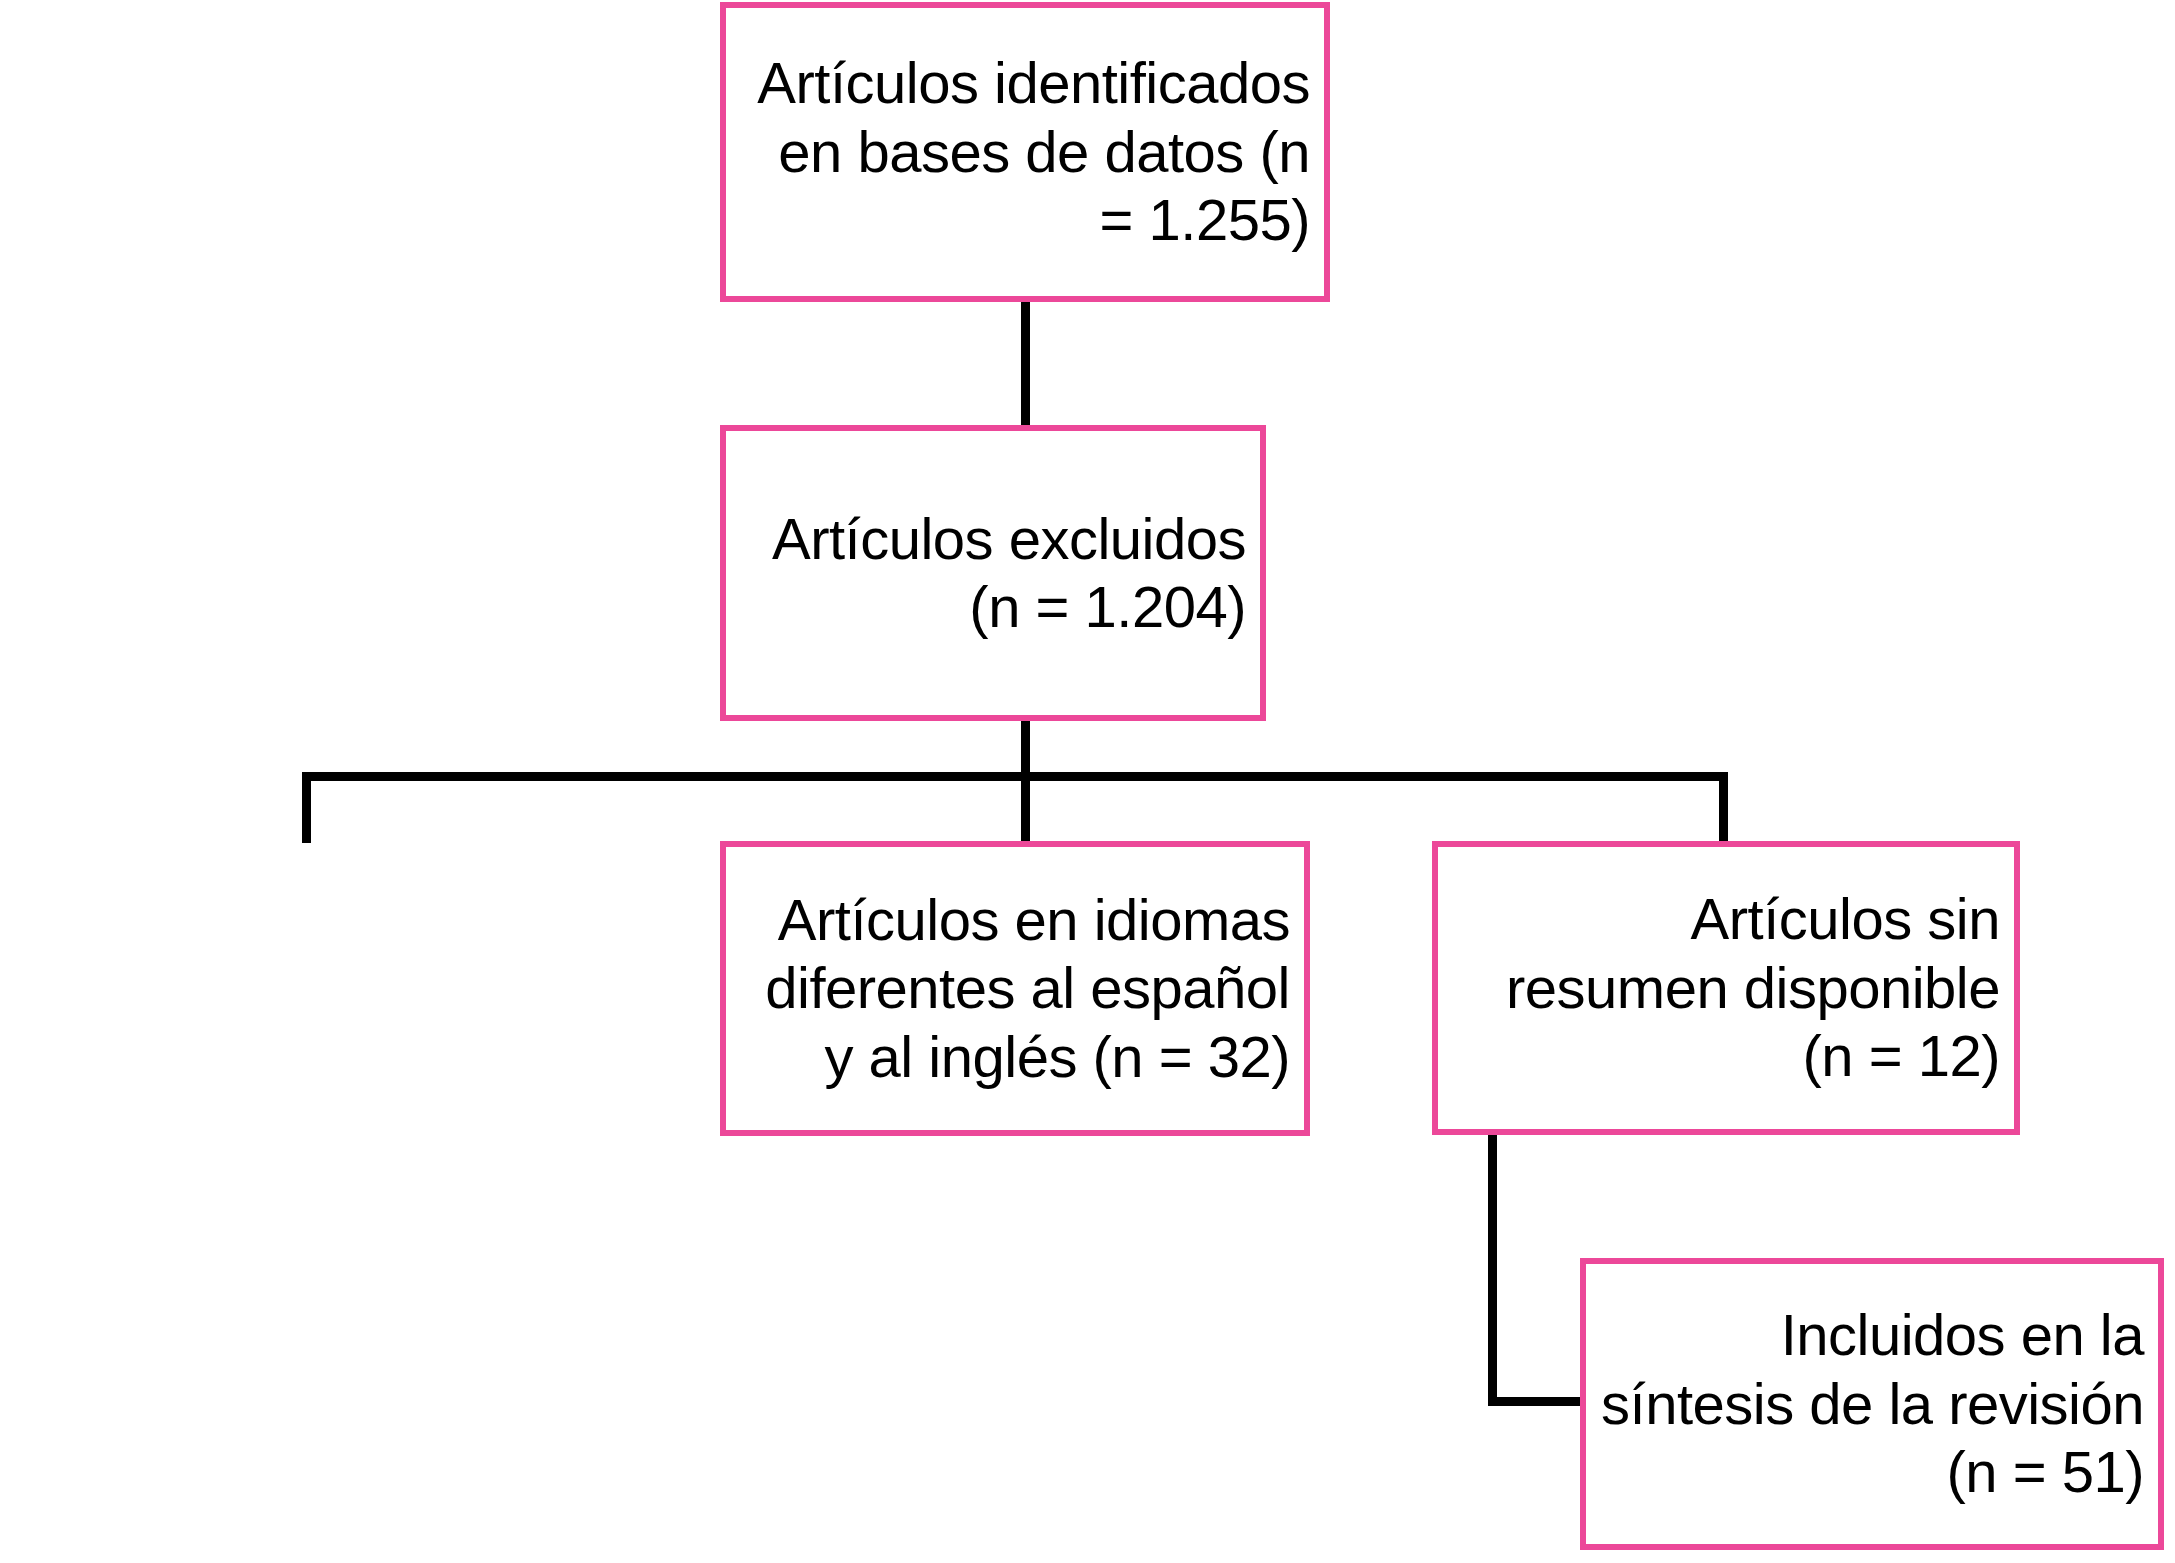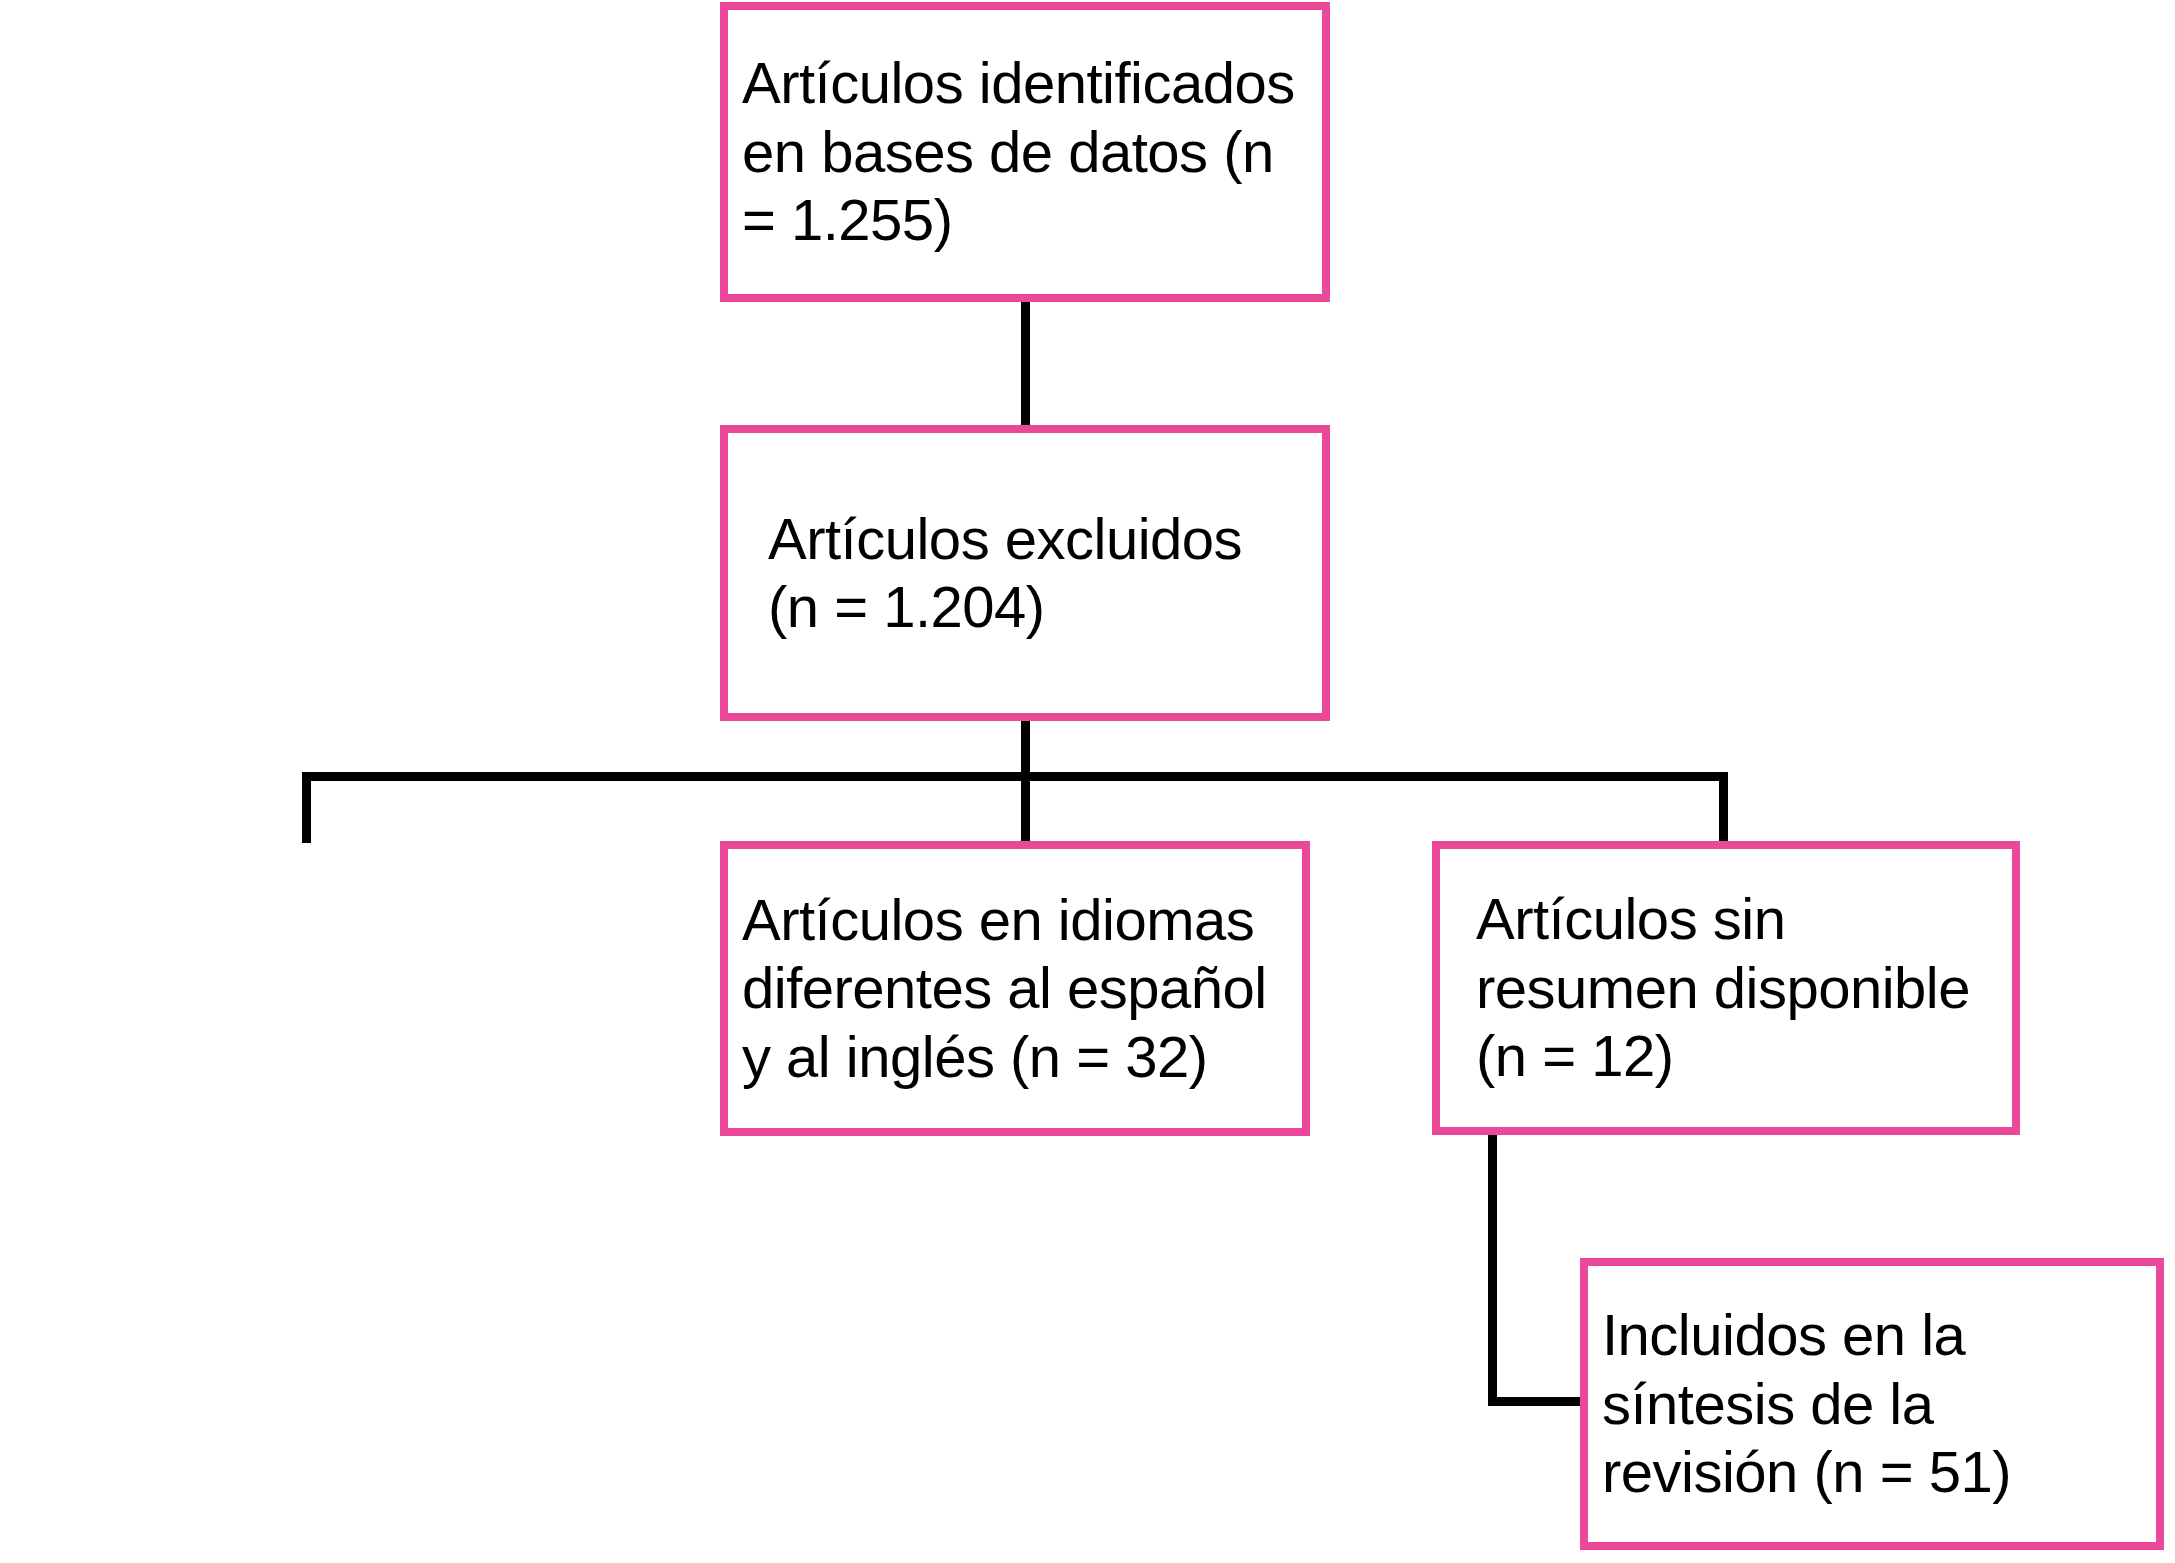--- a/index.html
+++ b/index.html
@@ -14,46 +14,46 @@
   #canvas {
     position: relative;
     width: 2175px;
     height: 1563px;
     background: #ffffff;
     overflow: hidden;
   }
   .node {
     position: absolute;
     box-sizing: border-box;
-    border: 8px solid #ec4899;
+    border: 6px solid #ec4899;
     background: #ffffff;
     display: flex;
     align-items: center;
     justify-content: center;
-    text-align: left;
+    text-align: right;
     color: #000000;
     font-family: "Liberation Sans", sans-serif;
     font-size: 58px;
     line-height: 1.18;
     letter-spacing: -0.5px;
     padding: 4px 14px;
     z-index: 2;
   }
   .node .label {
     display: block;
     width: 100%;
   }
   .connector {
     position: absolute;
     background: #000000;
     z-index: 1;
   }
   
   #node-identified   { left: 720px;  top: 2px;    width: 610px; height: 300px; }
-  #node-excluded     { left: 720px;  top: 425px;  width: 610px; height: 296px; padding-left: 40px; }
+  #node-excluded     { left: 720px;  top: 425px;  width: 546px; height: 296px; padding-left: 40px; }
   #node-irrelevant   { left: 7px;    top: 841px;  width: 590px; height: 295px; }
   #node-language     { left: 720px;  top: 841px;  width: 590px; height: 295px; }
   #node-no-abstract  { left: 1432px; top: 841px;  width: 588px; height: 294px; padding-left: 36px; }
   #node-included     { left: 1580px; top: 1258px; width: 584px; height: 292px; }
 
   
   
   #conn-identified-excluded { left: 1021px; top: 300px;  width: 9px;   height: 127px; }
   
   #conn-excluded-bus        { left: 1021px; top: 719px;  width: 9px;   height: 62px;  }

